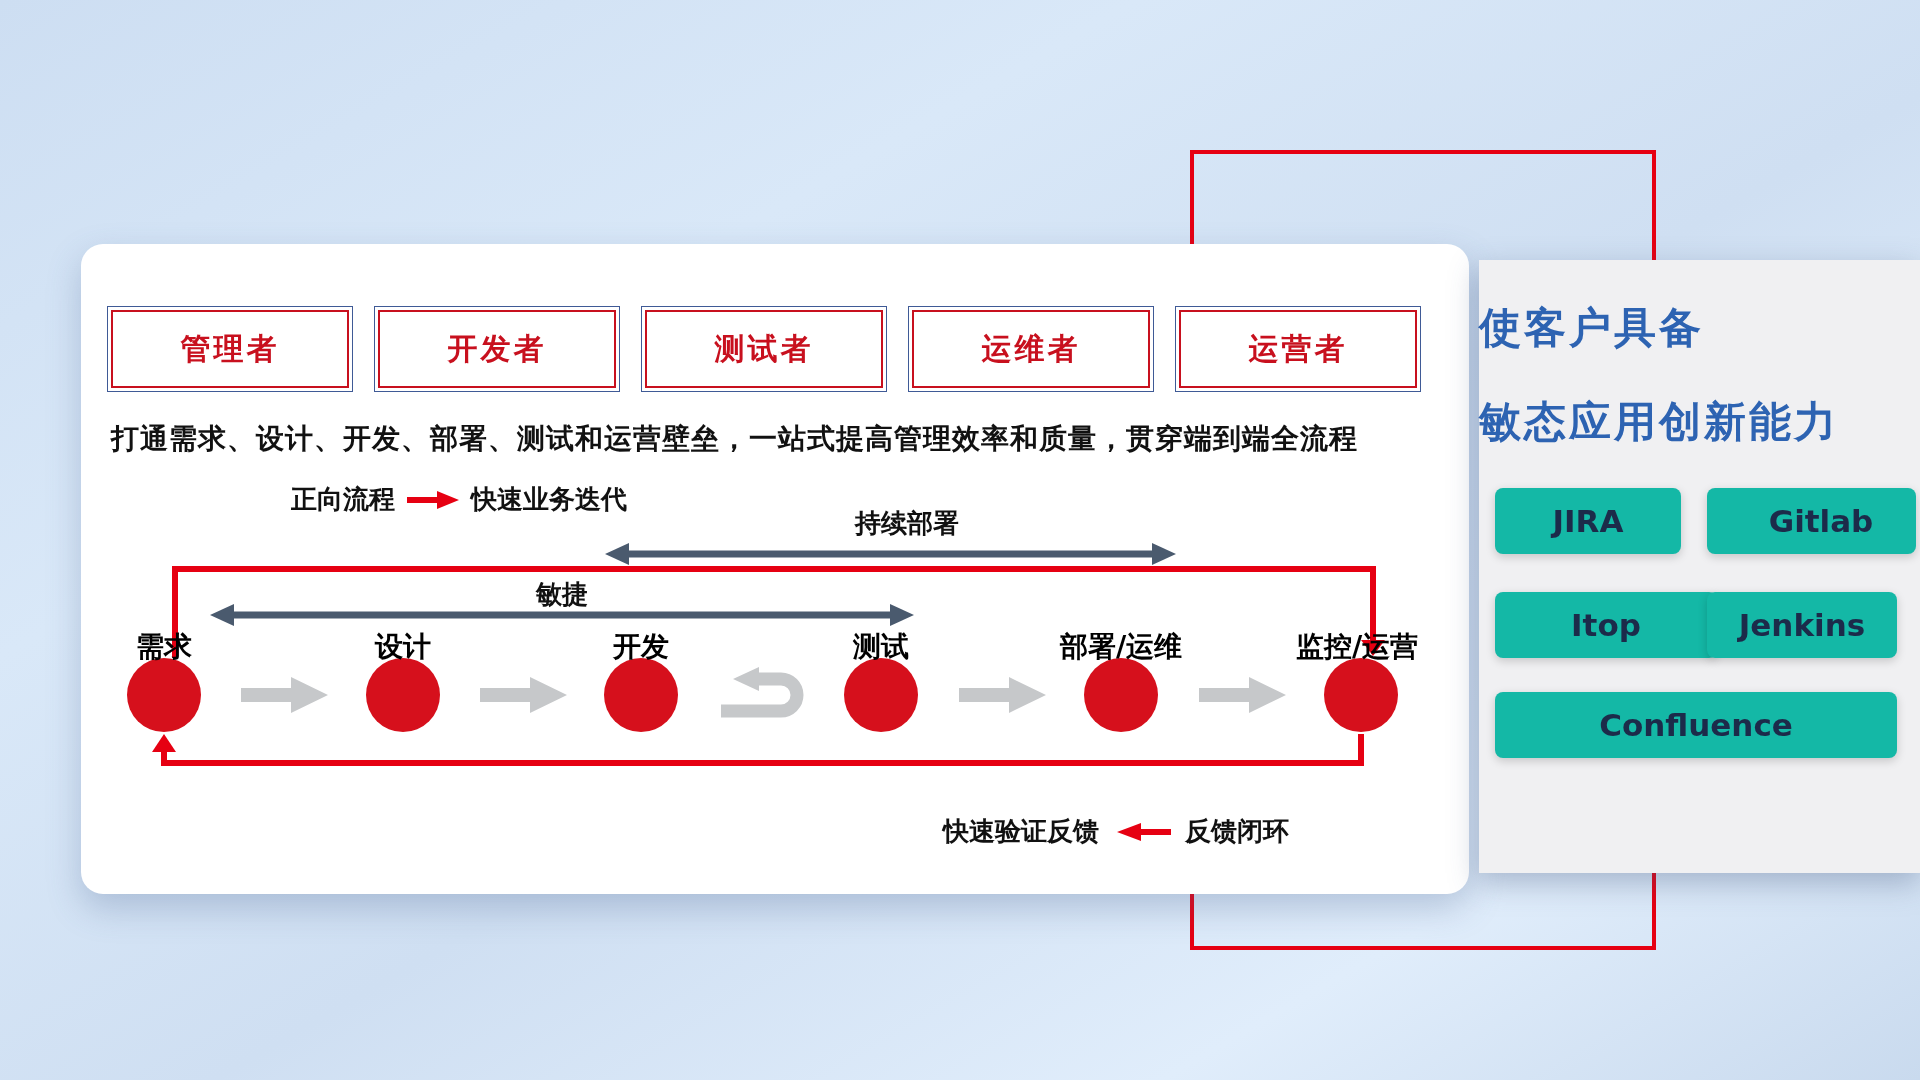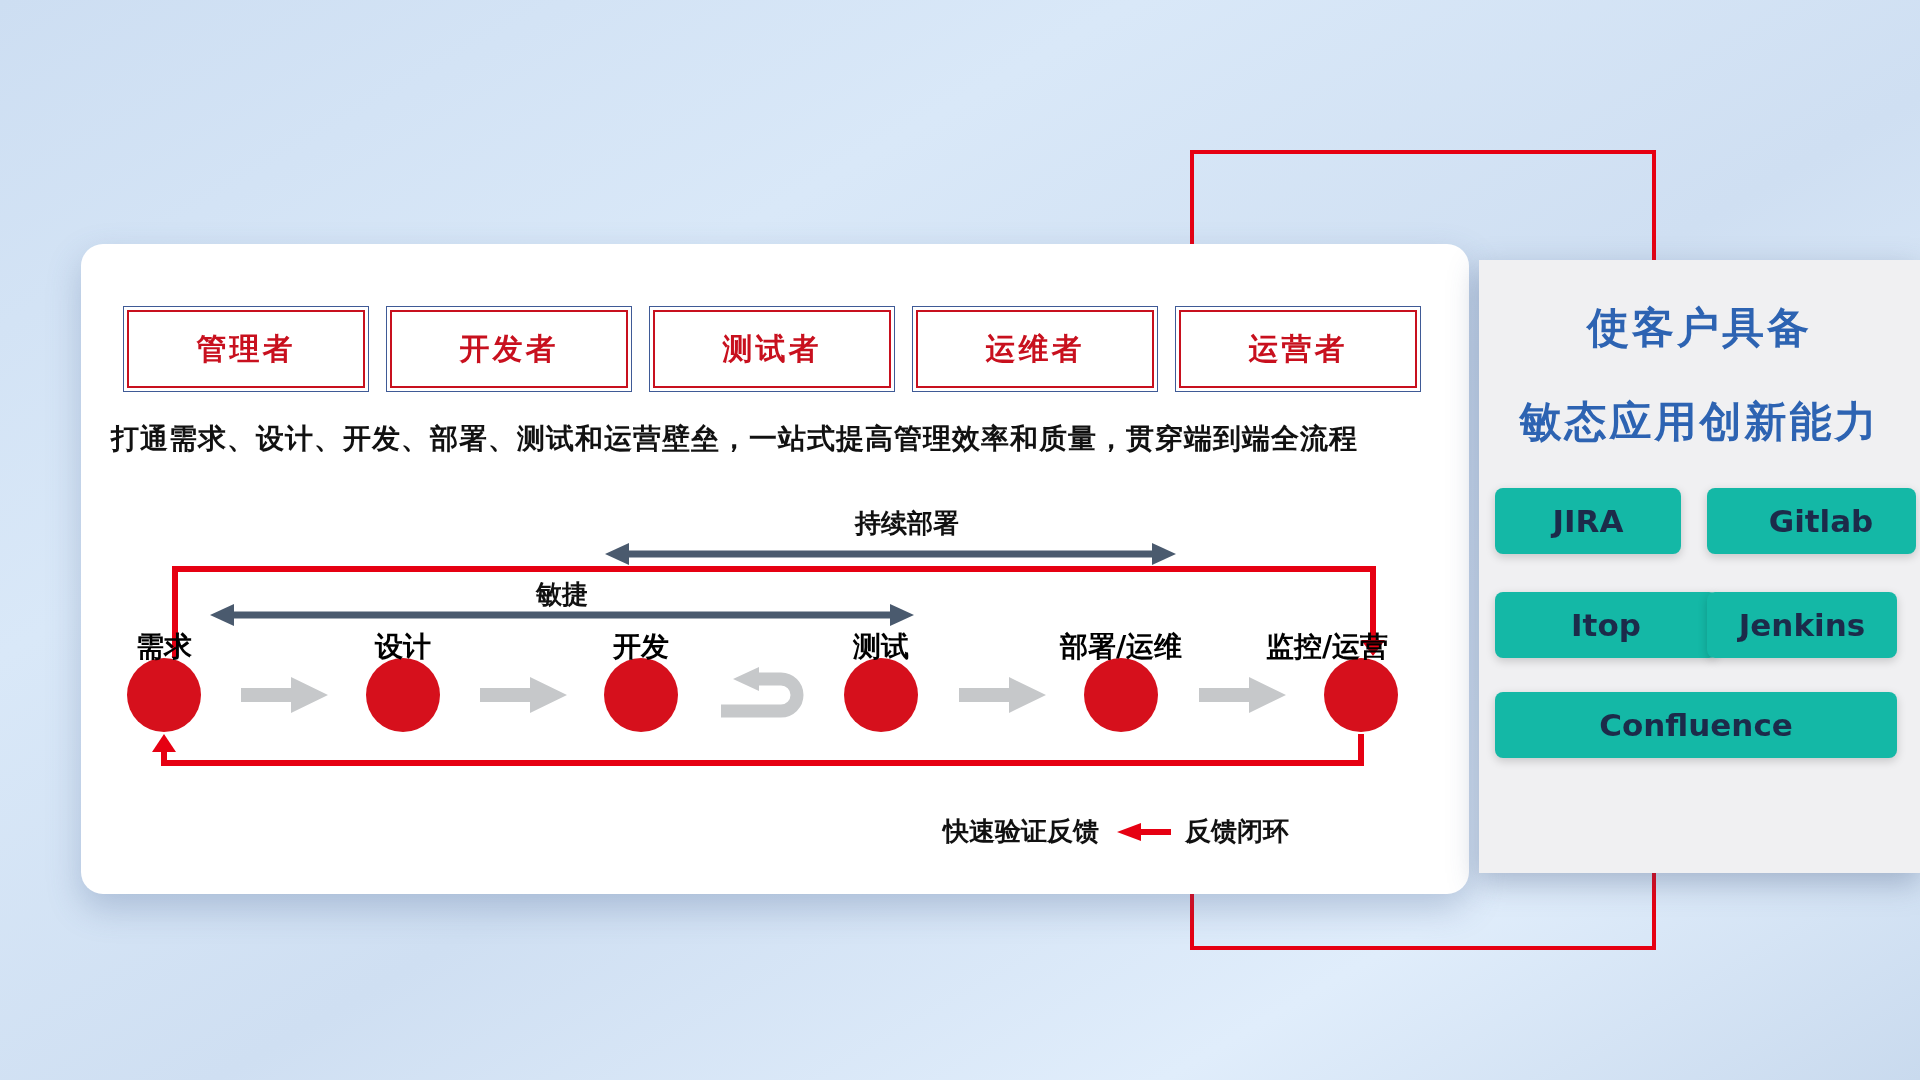--- a/index.html
+++ b/index.html
@@ -12,21 +12,21 @@
     position:absolute;left:1190px;top:150px;width:458px;height:792px;
     border:4px solid #e60012;z-index:1;
   }
   .main-panel{
     position:absolute;left:81px;top:244px;width:1388px;height:650px;
     background:#ffffff;border-radius:22px;z-index:2;
     box-shadow:0 14px 34px rgba(70,95,140,.28);
   }
   .roles-row{
     position:absolute;left:30px;right:52px;top:66px;height:78px;
-    display:flex;justify-content:space-between;margin-left:16px;
+    display:flex;justify-content:space-between;
   }
   .role-box{
     width:238px;height:100%;box-sizing:border-box;background:#fff;
     display:flex;align-items:center;justify-content:center;
     border:2px solid #c8101e;outline:1px solid #3f5a96;outline-offset:3px;
     color:#c8101e;font-size:30px;font-weight:700;letter-spacing:3px;
   }
   .description{
     position:absolute;left:30px;top:176px;white-space:nowrap;
     font-size:28px;font-weight:700;color:#111;letter-spacing:1px;
@@ -47,21 +47,21 @@
   .span-label{
     position:absolute;text-align:center;font-size:26px;font-weight:700;color:#111;
   }
   .span-label.deploy{left:676px;top:262px;width:300px;}
   .span-label.agile{left:381px;top:333px;width:200px;}
   .side-panel{
     position:absolute;left:1479px;top:260px;width:441px;height:613px;
     background:#f0f0f2;z-index:3;box-shadow:0 10px 28px rgba(60,80,120,.35);
   }
   .side-title{
-    position:absolute;left:0;width:100%;text-align:center;
+    position:absolute;left:0;width:100%;
     color:#2d63b2;font-size:42px;font-weight:700;letter-spacing:3px;white-space:nowrap;
   }
   .side-title.line1{top:40px;}
   .side-title.line2{top:134px;}
   .tool-btn{
     position:absolute;background:#14b8a6;border-radius:8px;
     box-shadow:0 3px 10px rgba(0,0,0,.18);
     display:flex;align-items:center;justify-content:center;
     font-size:31px;font-weight:700;color:#1c2b4a;
   }
@@ -91,20 +91,27 @@
     <div class="role-box">
       <span>运维者</span>
     </div>
     <div class="role-box">
       <span>运营者</span>
     </div>
   </div>
 
   <div class="description">打通需求、设计、开发、部署、测试和运营壁垒，一站式提高管理效率和质量，贯穿端到端全流程</div>
 
+  <div class="legend-forward">
+    <span>正向流程</span>
+    <svg width="52" height="22">
+      <polygon points="0,8 30,8 30,2 52,11 30,20 30,14 0,14" fill="#e60012"></polygon>
+    </svg>
+    <span>快速业务迭代</span>
+  </div>
 
   <svg class="diagram-svg" viewBox="0 0 1388 650">
 
     <path d="M 94 414 L 94 325 L 1292 325 L 1292 398" stroke="#e60012" stroke-width="6" fill="none"></path>
     <polygon points="1280,396 1304,396 1292,412" fill="#e60012"></polygon>
 
     <path d="M 1280 490 L 1280 519 L 83 519 L 83 506" stroke="#e60012" stroke-width="6" fill="none"></path>
     <polygon points="71,508 95,508 83,490" fill="#e60012"></polygon>
 
     <g fill="#4a5a6e">
@@ -140,21 +147,21 @@
   </svg>
 
   <div class="span-label deploy">持续部署</div>
   <div class="span-label agile">敏捷</div>
 
   <div class="stage-label" style="left:-27px">需求</div>
   <div class="stage-label" style="left:212px">设计</div>
   <div class="stage-label" style="left:450px">开发</div>
   <div class="stage-label" style="left:690px">测试</div>
   <div class="stage-label" style="left:930px">部署/运维</div>
-  <div class="stage-label" style="left:1136px">监控/运营</div>
+  <div class="stage-label" style="left:1166px">监控/运营</div>
 
   <div class="legend-feedback">
     <span>快速验证反馈</span>
     <svg width="58" height="22">
       <polygon points="58,8 28,8 28,2 4,11 28,20 28,14 58,14" fill="#e60012"></polygon>
     </svg>
     <span>反馈闭环</span>
   </div>
 
 </div>

